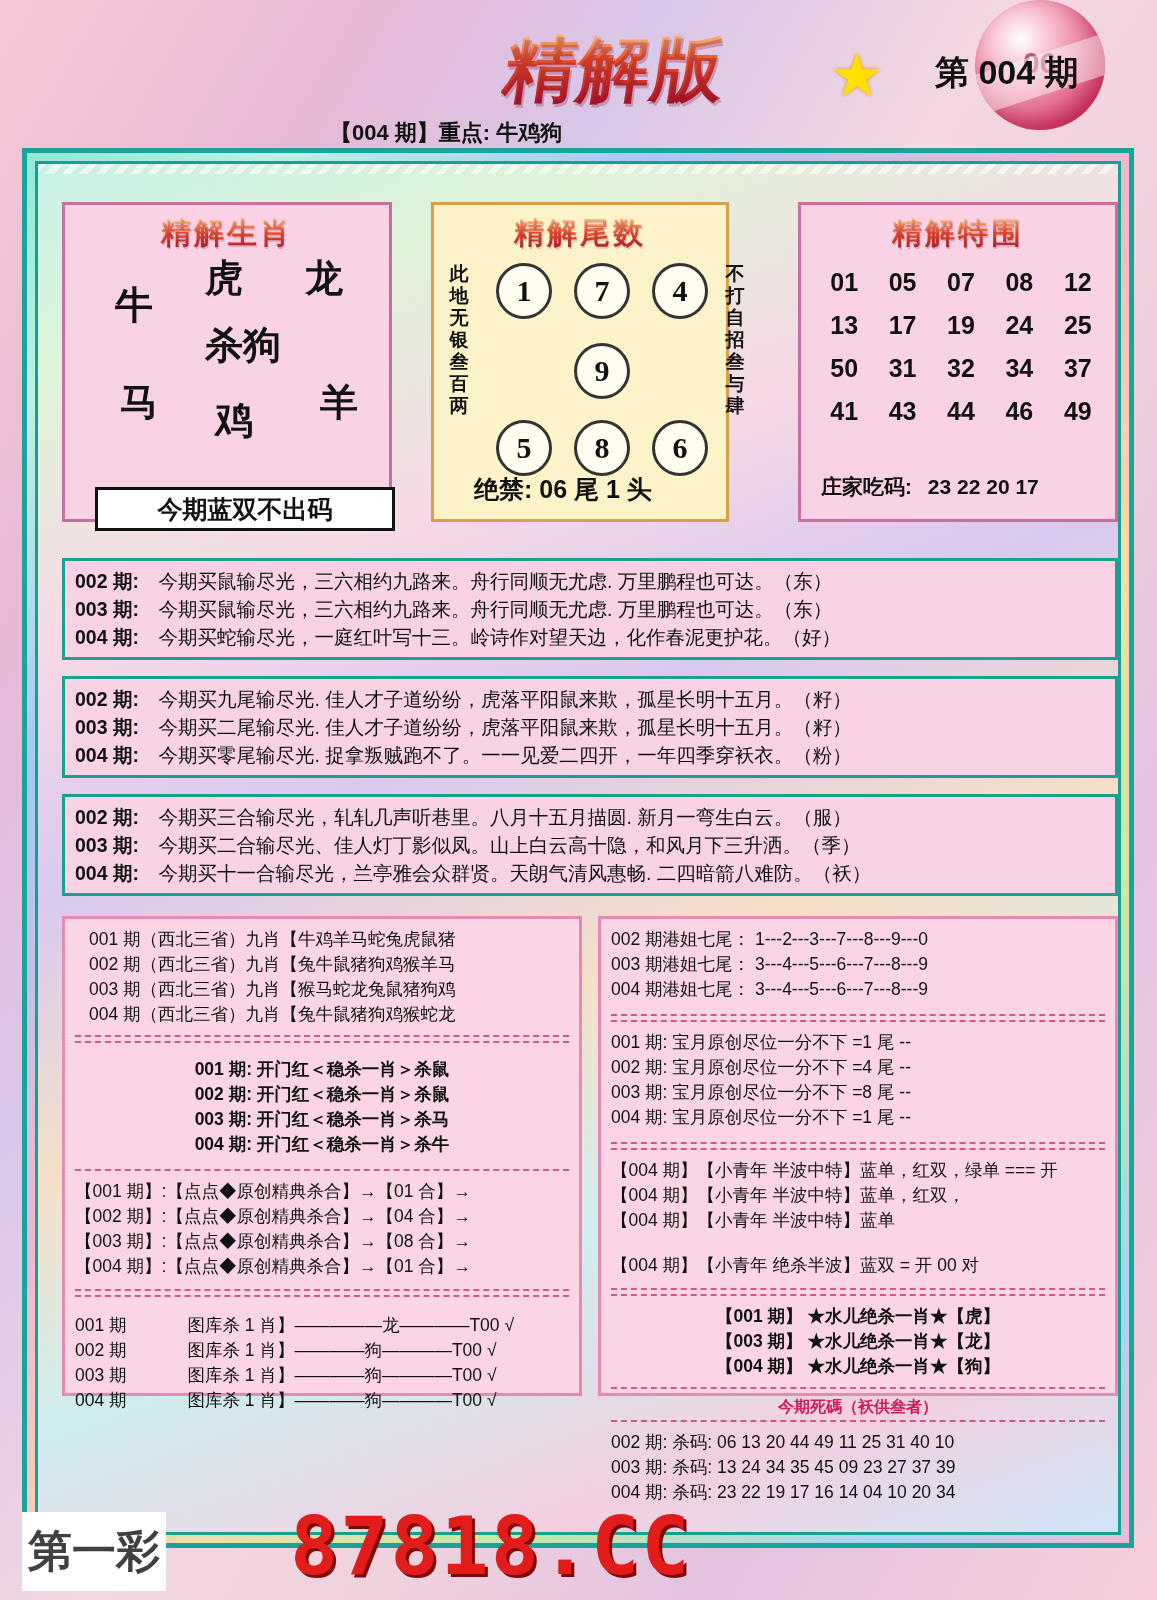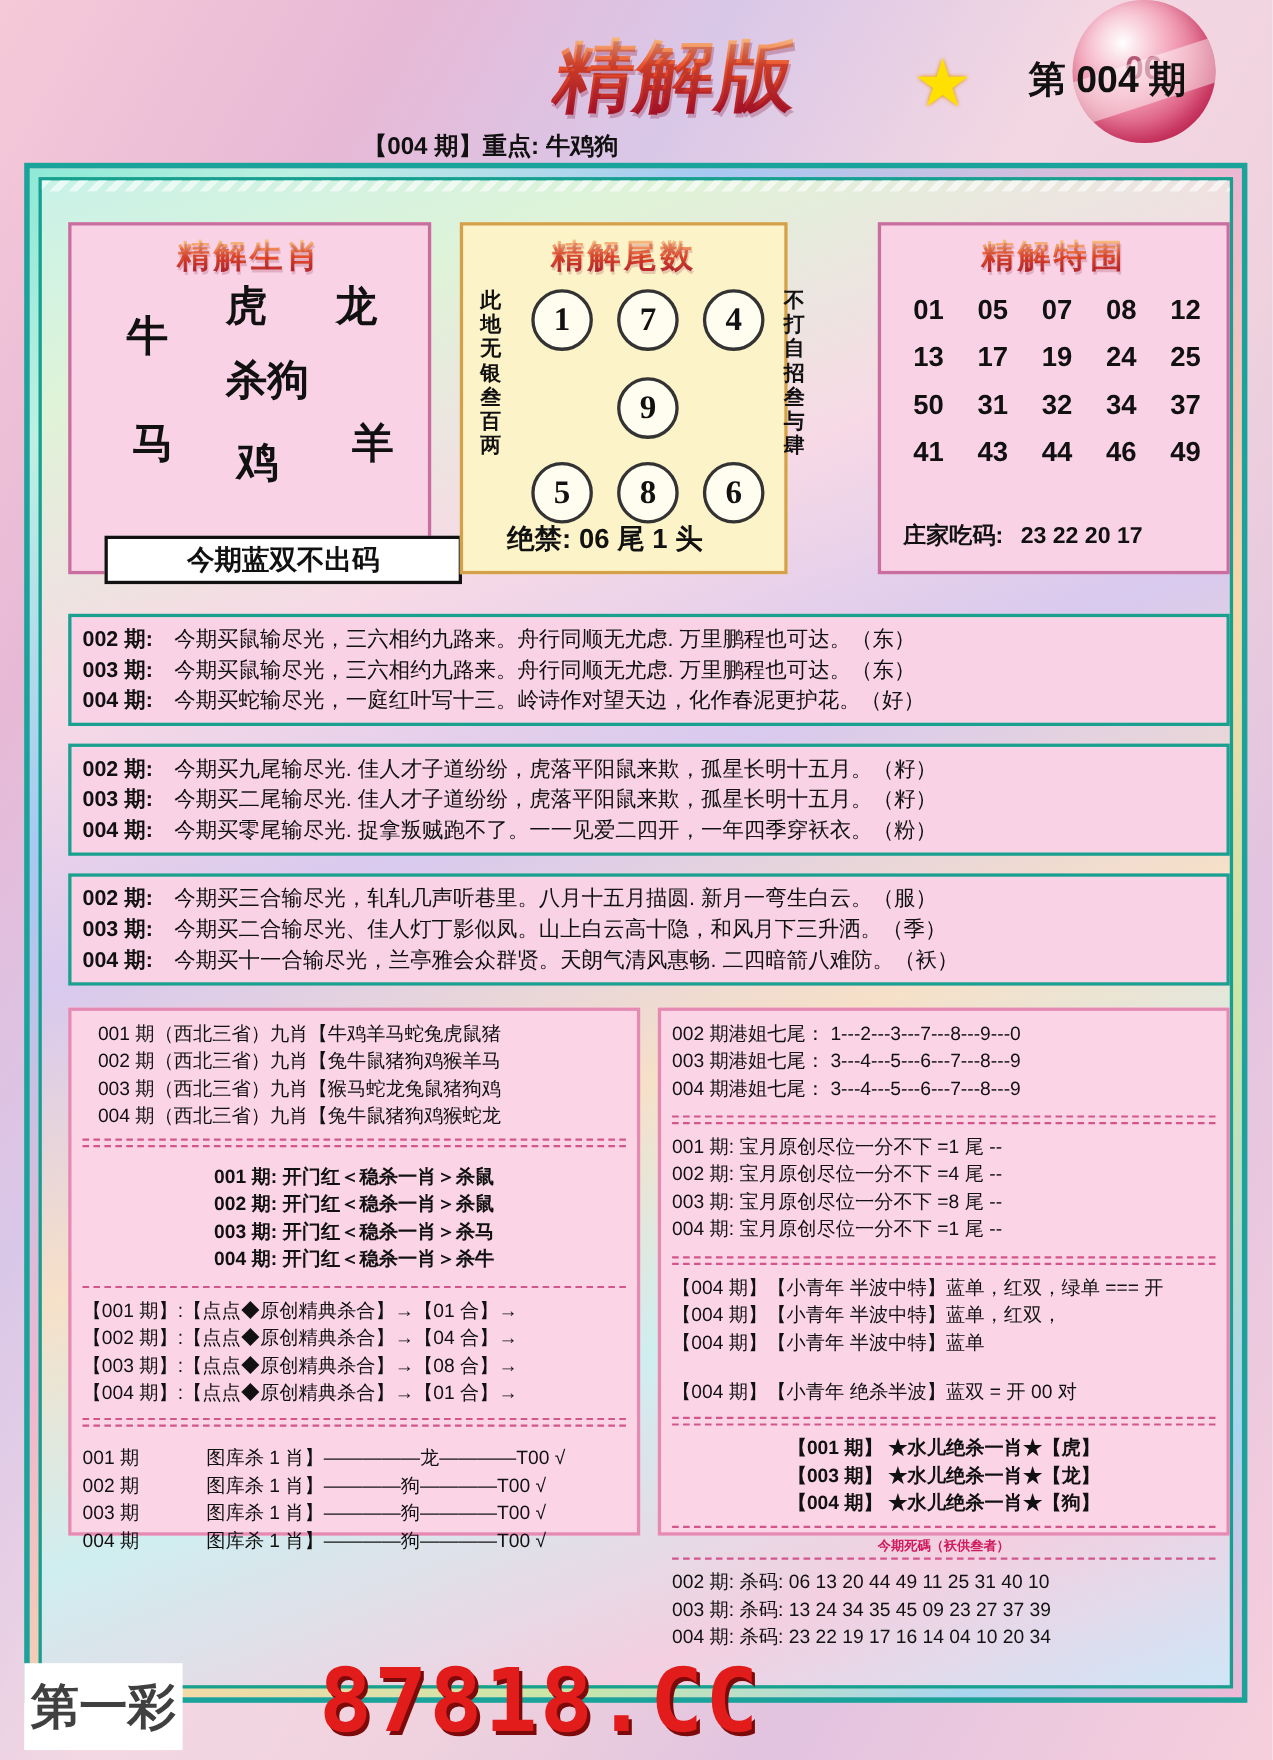--- a/index.html
+++ b/index.html
@@ -40,33 +40,33 @@
   #frame-inner { width:100%; height:100%; border:3px solid #17a08f;
     background:linear-gradient(160deg,#c9f2e8 0%, #dff3d8 12%, #f7d9e6 28%, #d8c9ee 42%, #f6e0c8 58%, #cfeef0 72%, #f3cfe0 88%, #cfe6f7 100%);
     position:relative; padding:8px; }
 
   .zig { position:absolute; left:0; top:0; width:100%; height:10px;
     background:repeating-linear-gradient(135deg,#ffffff 0 6px, transparent 6px 12px); opacity:.6;}
 
   
   .topbox { position:absolute; border:3px solid; background:#f8d2e4; }
   #box-sx { left:24px; top:38px; width:330px; height:320px; border-color:#c86fa0; background:#f9d3e5;}
-  #box-ws { left:380px; top:38px; width:298px; height:320px; border-color:#d4a04a; background:#fdf3c9;}
+  #box-ws { left:393px; top:38px; width:298px; height:320px; border-color:#d4a04a; background:#fdf3c9;}
   #box-tw { left:760px; top:38px; width:320px; height:320px; border-color:#c86fa0; background:#f9d3e5;}
 
   .boxtitle { text-align:center; font-family:"DejaVu Sans", sans-serif; font-weight:bold; font-size:30px;
     letter-spacing:3px; margin-top:8px;
     background:linear-gradient(180deg,#ffe9a8 0%,#e7502a 50%,#9c1230 100%);
     -webkit-background-clip:text; background-clip:text; color:transparent;
     text-shadow:1px 2px 0 rgba(130,0,40,.18); }
 
   
   .zodiac { position:absolute; font-family:"DejaVu Sans", sans-serif; font-weight:bold; font-size:38px; color:#111; }
   .zodiac.kill { color:#111; }
-  #sx-note { position:absolute; left:30px; top:282px; width:325px; height:44px; border:3px solid #111;
+  #sx-note { position:absolute; left:30px; top:282px; width:300px; height:44px; border:3px solid #111;
     background:#fff; font-size:25px; font-weight:bold; text-align:center; line-height:38px; color:#111;}
 
   
   .tailball { position:absolute; width:56px; height:56px; border-radius:50%; border:3px solid #333;
     background:#fffdf0; font-size:30px; font-weight:bold; text-align:center; line-height:50px; color:#111;
     font-family:"Liberation Serif", serif;}
   .vtext { position:absolute; font-size:19px; font-weight:bold; color:#111; line-height:22px; width:22px; text-align:center;}
   #ws-bottom { position:absolute; left:40px; top:268px; font-size:25px; font-weight:bold; color:#111; white-space:nowrap;}
 
   
@@ -85,21 +85,21 @@
 
   
   #col-left { position:absolute; left:24px; top:900px; width:520px; height:480px; border:3px solid #e58bb3;
     background:#fbd5e6; padding:8px 10px; }
   #col-right { position:absolute; left:560px; top:900px; width:520px; height:480px; border:3px solid #e58bb3;
     background:#fbd5e6; padding:8px 10px; }
   .ln { font-size:17.5px; color:#111; line-height:25px; white-space:nowrap; }
   .ln.c { text-align:center;font-weight:bold; }
   .sep { border-top:2px dashed #d2558c; margin:8px 0; height:0;}
   .ln.ind2 { padding-left:14px; }
-  .redtitle { text-align:center; color:#d01a5b; font-size:12px; font-weight:bold; }
+  .redtitle { text-align:center; color:#d01a5b; font-size:16px; font-weight:bold; }
 
   
   #footer { position:absolute; left:0; top:1500px; width:1157px; height:100px; }
   #foot-left { position:absolute; left:22px; top:12px; font-size:44px; font-weight:bold; color:#404040;
     font-family:"DejaVu Sans", sans-serif; background:#fff; padding:10px 6px;}
   #foot-num { position:absolute; left:290px; top:0px; font-size:80px; font-weight:bold;
     font-family:"DejaVu Sans Mono", monospace; color:#e21b1b;
     text-shadow:3px 3px 0 #7c0a0a; letter-spacing:2px;}
 </style>
 </head>

